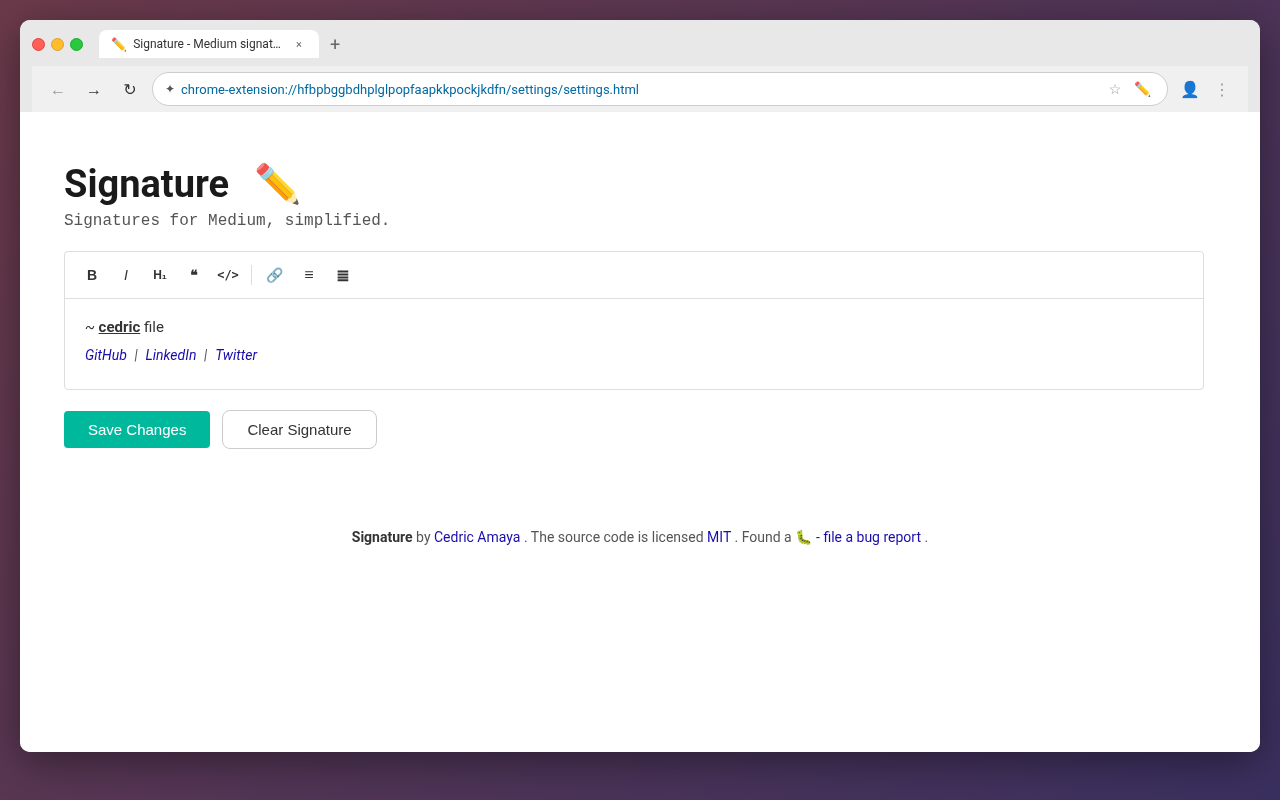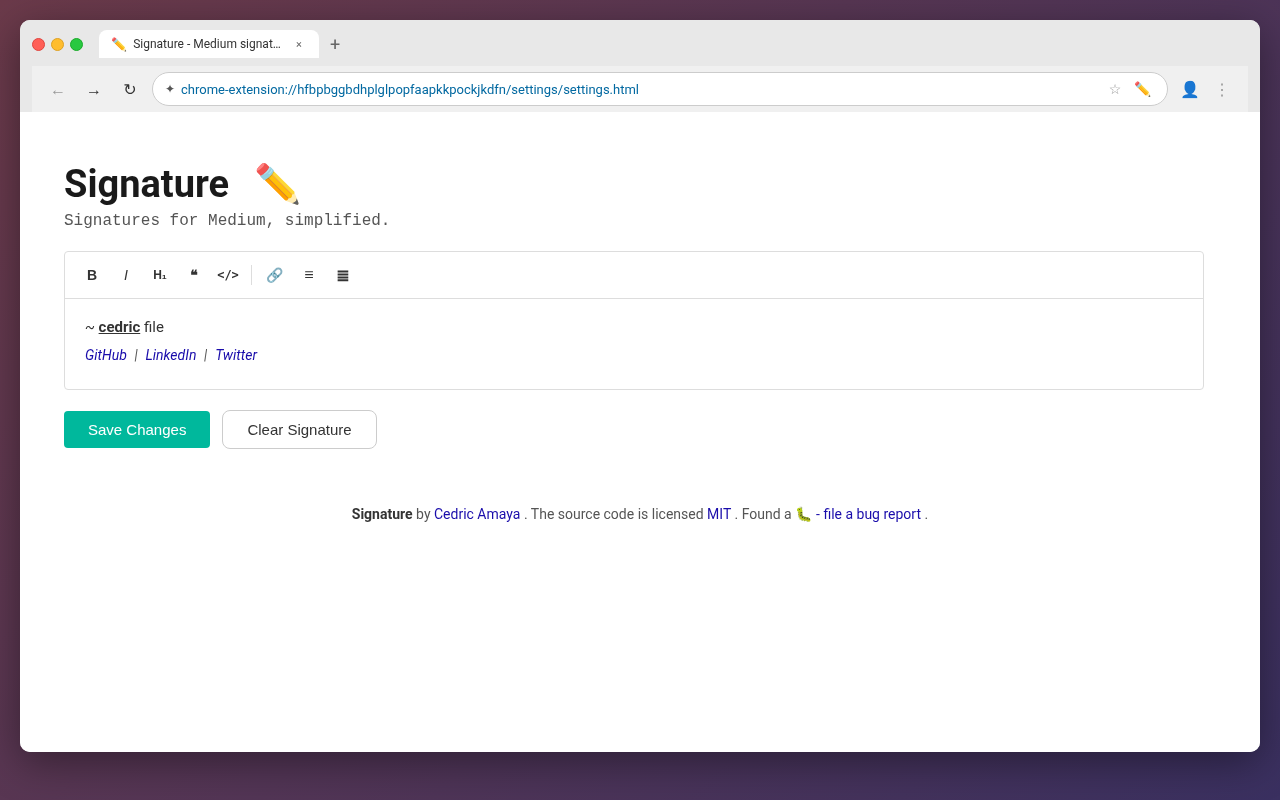--- a/index.html
+++ b/index.html
@@ -281,21 +281,21 @@
       border: 1px solid #ccc;
       border-radius: 8px;
       padding: 10px 24px;
       font-size: 15px;
       font-weight: 400;
       cursor: pointer;
     }
 
     
     .page-footer {
-      margin-top: 57px;
+      margin-top: 80px;
       text-align: center;
       font-size: 14px;
       color: #555;
     }
 
     .footer-link {
       color: #1a0dab;
       text-decoration: none;
     }
 

